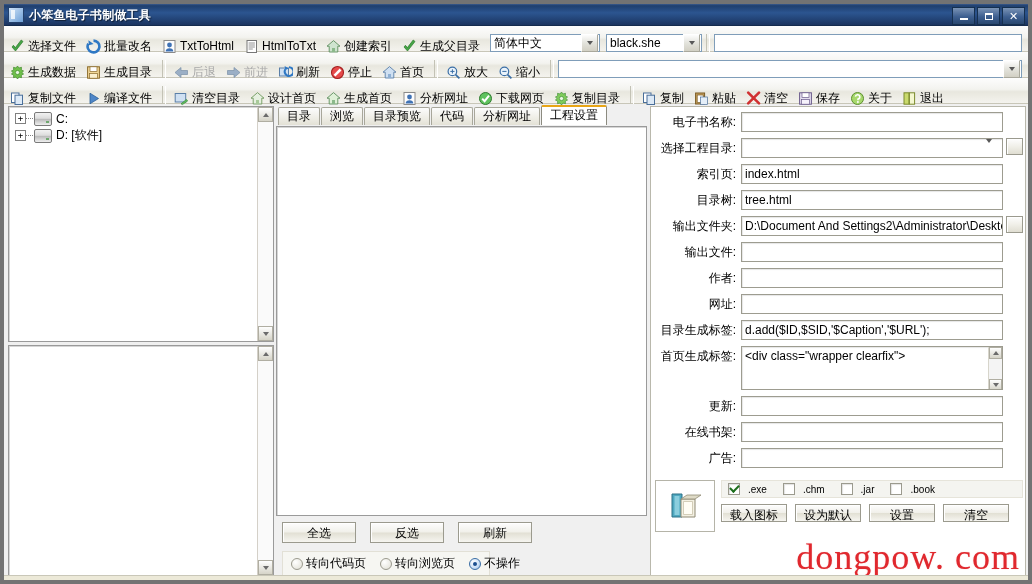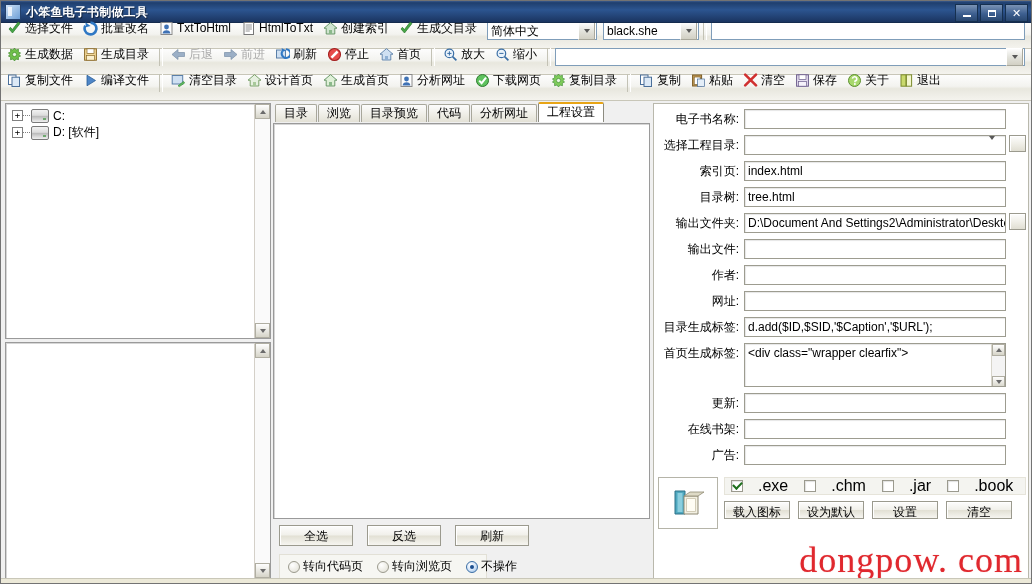--- a/index.html
+++ b/index.html
@@ -6,21 +6,21 @@
   body{
     width:1032px;height:584px;overflow:hidden;
     font-family:"Liberation Sans","DejaVu Sans",sans-serif;
     font-size:12px;
     background:#ece9d8;
     -webkit-font-smoothing:none;
   }
   .app{
     position:relative;width:1032px;height:584px;
     background:#f0f0f0;
-    border:1px solid #737373;
+    border:4px solid #737373;
     box-sizing:border-box;
     display:flex;flex-direction:column;
   }
 
   
   .titlebar{
     height:22px;min-height:22px;
     background:linear-gradient(to bottom,#3a5a8c 0%,#1f3f6e 8%,#2c5590 40%,#1b3561 94%,#102542 100%);
     display:flex;align-items:center;
     padding:0 2px 0 4px;
@@ -49,21 +49,21 @@
     border:1px solid #16304f;
     display:flex;align-items:center;justify-content:center;
     color:#fff;font-size:9px;font-family:"DejaVu Sans",sans-serif;line-height:1;
   }
   .win-btn .g-min{display:block;width:8px;height:2px;background:#fff;margin-top:5px;}
   .win-btn .g-max{display:block;width:8px;height:7px;border:1px solid #fff;border-top-width:2px;box-sizing:border-box;}
   .win-btn .g-close{display:block;font-size:11px;font-weight:bold;line-height:11px;}
 
   
   .toolbar{
-    display:flex;align-items:flex-end;
+    display:flex;align-items:flex-start;
     height:26px;min-height:26px;
     background:linear-gradient(to bottom,#fdfdfd 0%,#f3f3ef 45%,#e8e7de 55%,#f4f3ee 100%);
     border-bottom:1px solid #c8c6b8;
     padding:8px 2px;
     box-sizing:border-box;
     gap:0;
   }
   .tb-item{
     display:flex;align-items:center;height:22px;
     padding:0 5px 0 3px;
@@ -236,21 +236,21 @@
 
   .icon-area{display:flex;align-items:flex-start;margin-top:6px;gap:6px;}
   .icon-box{
     width:58px;height:50px;border:1px solid #b5b4a8;background:#fff;
     display:flex;align-items:center;justify-content:center;flex:0 0 auto;
   }
   .fmt-row{
     display:flex;align-items:center;gap:16px;height:18px;
     background:#f4f4f0;border:1px solid #e6e4da;padding:0 6px;box-sizing:border-box;
   }
-  .chk{display:flex;align-items:center;gap:15px;font-size:16px;white-space:nowrap;cursor:default;}
+  .chk{display:flex;align-items:center;gap:8px;font-size:10px;white-space:nowrap;cursor:default;}
   .chk .box{
     width:12px;height:12px;border:1px solid #9b9a8e;background:#fff;
     box-shadow:inset 1px 1px 1px rgba(0,0,0,.12);
     display:flex;align-items:center;justify-content:center;box-sizing:border-box;flex:0 0 auto;
   }
   .chk.on .box:after{
     content:"";width:7px;height:4px;border-left:2px solid #1d6f1d;border-bottom:2px solid #1d6f1d;
     transform:rotate(-45deg) translate(1px,-1px);
   }
   .act-row{display:flex;gap:8px;margin-top:6px;}

